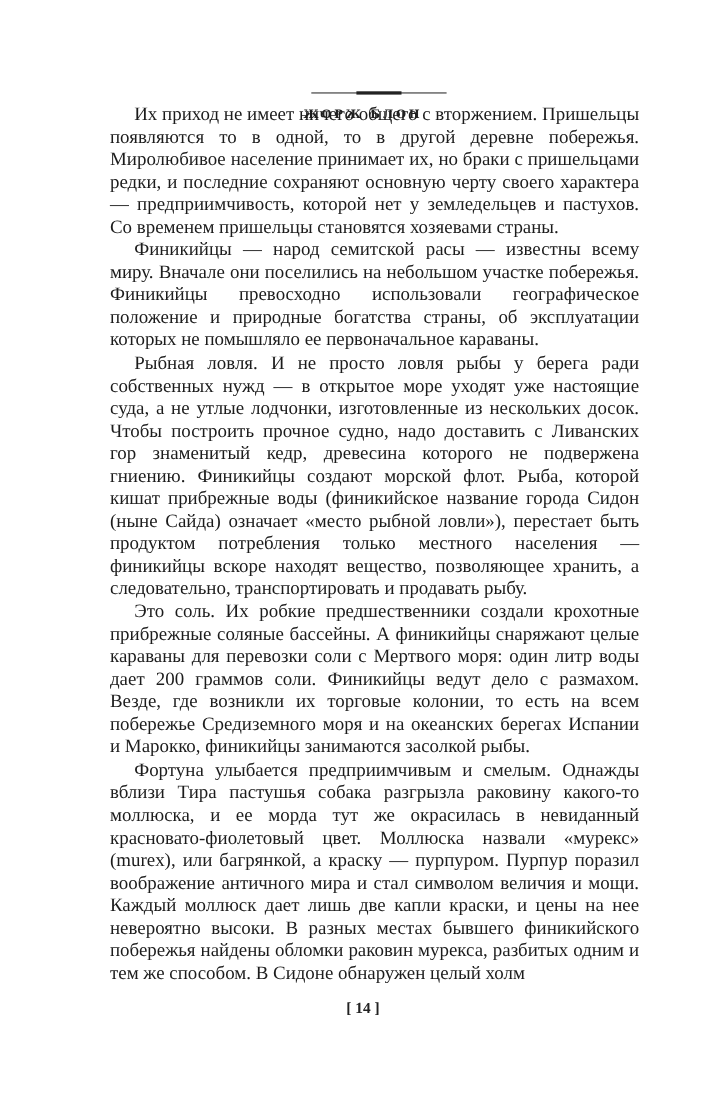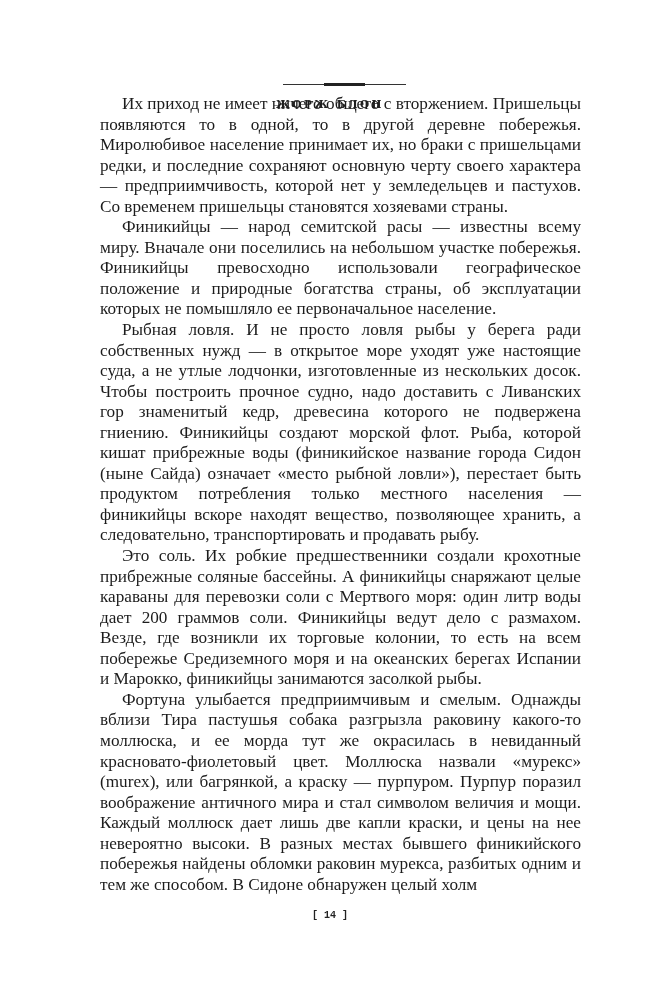--- a/index.html
+++ b/index.html
@@ -18,31 +18,31 @@
     position: absolute; top: 83px; left: 324px; width: 41px; height: 3px; background: #222;
   }
   .body-text {
     position: absolute; top: 94px; left: 100px; width: 481px;
     font-size: 17.2px; line-height: 20.55px; text-align: justify; hyphens: manual;
   }
   .body-text p { margin: 0; text-indent: 22px; }
   .body-text p.first { text-indent: 0; }
   .folio {
     position: absolute; top: 910px; left: 0; width: 660px; text-align: center;
-    font-family: Liberation Mono, monospace; font-weight: bold; font-size: 10px; color: #222;
+    font-family: Liberation Serif, serif; font-weight: bold; font-size: 14px; color: #222;
   }
 </style>
 </head>
 <body>
 
 <div class="running-head">ЖОРЖ БЛОН</div>
 <div class="head-rule"></div>
 <div class="head-rule-thick"></div>
 
 <div class="body-text">
   <p>Их приход не имеет ничего общего с вторжением. Пришельцы появляются то в одной, то в другой деревне побережья. Миролюбивое население принимает их, но браки с пришельцами редки, и последние сохраняют основную черту своего характера — предприимчивость, которой нет у земледельцев и пастухов. Со временем пришельцы становятся хозяевами страны.</p>
-  <p>Финикийцы — народ семитской расы — известны всему миру. Вначале они поселились на небольшом участке побережья. Финикийцы превосходно использовали географическое положение и природные богатства страны, об эксплуатации которых не помышляло ее первоначальное население.</p>
+  <p>Финикийцы — народ семитской расы — известны всему миру. Вначале они поселились на небольшом участке побережья. Финикийцы превосходно использовали географическое положение и природные богатства страны, об эксплуатации которых не помышляло ее первоначальное караваны.</p>
   <p>Рыбная ловля. И не просто ловля рыбы у берега ради собственных нужд — в открытое море уходят уже настоящие суда, а не утлые лодчонки, изготовленные из нескольких досок. Чтобы построить прочное судно, надо доставить с Ливанских гор знаменитый кедр, древесина которого не подвержена гниению. Финикийцы создают морской флот. Рыба, которой кишат прибрежные воды (финикийское название города Сидон (ныне Сайда) означает «место рыбной ловли»), перестает быть продуктом потребления только местного населения — финикийцы вскоре находят вещество, позволяющее хранить, а следовательно, транспортировать и продавать рыбу.</p>
   <p>Это соль. Их робкие предшественники создали крохотные прибрежные соляные бассейны. А финикийцы снаряжают целые караваны для перевозки соли с Мертвого моря: один литр воды дает 200 граммов соли. Финикийцы ведут дело с размахом. Везде, где возникли их торговые колонии, то есть на всем побережье Средиземного моря и на океанских берегах Испании и Марокко, финикийцы занимаются засолкой рыбы.</p>
   <p>Фортуна улыбается предприимчивым и смелым. Однажды вблизи Тира пастушья собака разгрызла раковину какого-то моллюска, и ее морда тут же окрасилась в невиданный красновато-фиолетовый цвет. Моллюска назвали «мурекс» (murex), или багрянкой, а краску — пурпуром. Пурпур поразил воображение античного мира и стал символом величия и мощи. Каждый моллюск дает лишь две капли краски, и цены на нее невероятно высоки. В разных местах бывшего финикийского побережья найдены обломки раковин мурекса, разбитых одним и тем же способом. В Сидоне обнаружен целый холм</p>
 </div>
 
 <div class="folio">[ 14 ]</div>
 
 </body></html>

